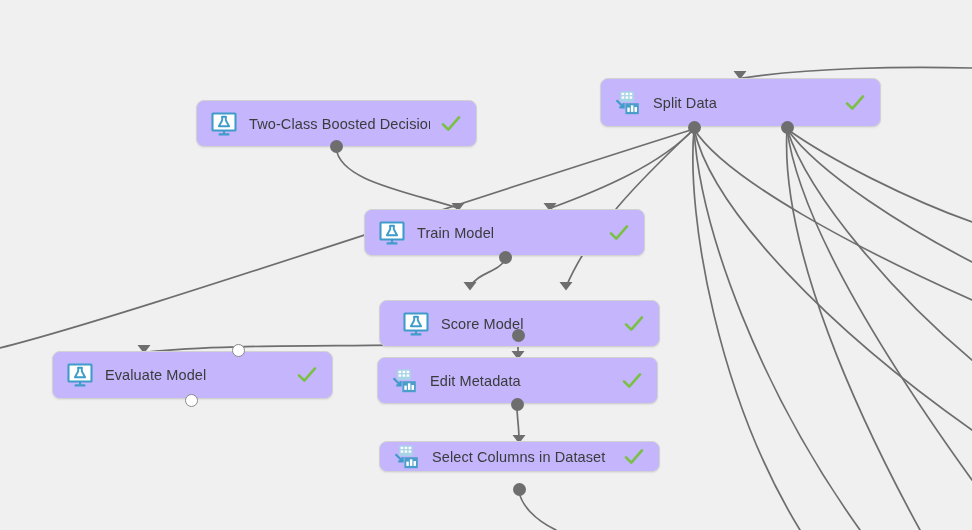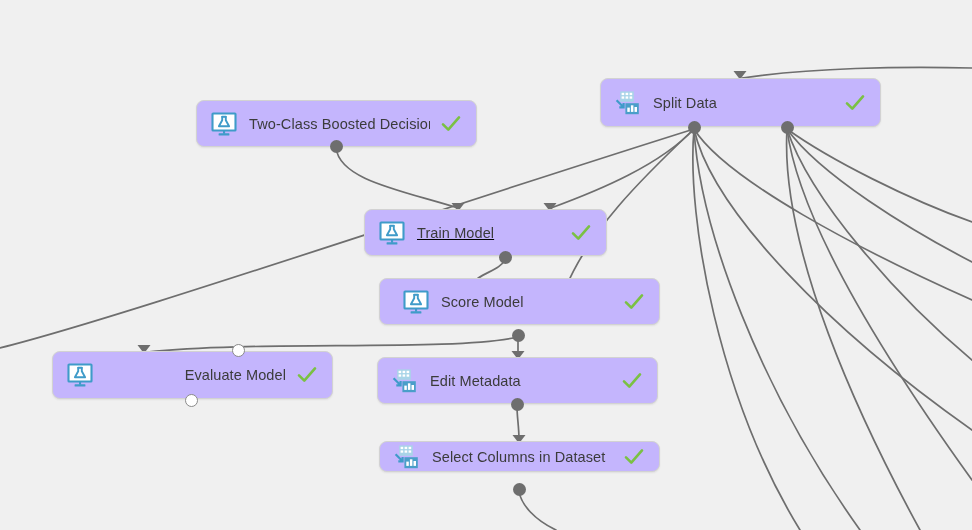--- a/index.html
+++ b/index.html
@@ -112,49 +112,49 @@
     <rect x="10.4" y="13.2" width="13.4" height="11.0" fill="#4a9ec9"></rect>
     <rect x="12.3" y="17.6" width="2.5" height="4.3" fill="#ffffff"></rect>
     <rect x="15.9" y="15.3" width="2.5" height="6.6" fill="#ffffff"></rect>
     <rect x="19.5" y="17.0" width="2.5" height="4.9" fill="#ffffff"></rect>
   </svg>
 <span class="label">Split Data</span>
   <svg class="check" viewBox="0 0 22 22" xmlns="http://www.w3.org/2000/svg">
     <path d="M3 11.4 L8.3 16.6 L19 4.4" fill="none" stroke="#7ac143" stroke-width="2.6" stroke-linecap="round" stroke-linejoin="round"></path>
   </svg>
 </div>
-      <div class="node" style="left: 364px; top: 209px; width: 243px; height: 47px; text-decoration: underline;">
+      <div class="node" style="left: 364px; top: 209px; width: 281px; height: 47px;">
   <svg class="ico" viewBox="0 0 26 26" xmlns="http://www.w3.org/2000/svg">
     <rect x="1.5" y="2.5" width="23" height="17" rx="0.6" fill="#ffffff" stroke="#3f9bc9" stroke-width="2.1"></rect>
     <rect x="3.6" y="4.6" width="18.8" height="12.8" fill="#ffffff"></rect>
     <path d="M11.2 5.6 h3.6 v3.6 l3.3 6.1 h-10.2 l3.3 -6.1 z" fill="none" stroke="#3f9bc9" stroke-width="1.9" stroke-linejoin="round"></path>
     <rect x="10.5" y="5.0" width="5" height="1.6" fill="#3f9bc9"></rect>
     <rect x="12" y="19.3" width="2.1" height="3.4" fill="#3f9bc9"></rect>
     <rect x="7.6" y="22.3" width="10.8" height="2.1" rx="0.5" fill="#3f9bc9"></rect>
   </svg>
 <span class="label">Train Model</span>
   <svg class="check" viewBox="0 0 22 22" xmlns="http://www.w3.org/2000/svg">
     <path d="M3 11.4 L8.3 16.6 L19 4.4" fill="none" stroke="#7ac143" stroke-width="2.6" stroke-linecap="round" stroke-linejoin="round"></path>
   </svg>
 </div>
-      <div class="node" style="left: 379px; top: 278px; width: 281px; height: 47px; padding-left: 23px;">
+      <div class="node" style="left: 379px; top: 300px; width: 281px; height: 47px; padding-left: 23px;">
   <svg class="ico" viewBox="0 0 26 26" xmlns="http://www.w3.org/2000/svg">
     <rect x="1.5" y="2.5" width="23" height="17" rx="0.6" fill="#ffffff" stroke="#3f9bc9" stroke-width="2.1"></rect>
     <rect x="3.6" y="4.6" width="18.8" height="12.8" fill="#ffffff"></rect>
     <path d="M11.2 5.6 h3.6 v3.6 l3.3 6.1 h-10.2 l3.3 -6.1 z" fill="none" stroke="#3f9bc9" stroke-width="1.9" stroke-linejoin="round"></path>
     <rect x="10.5" y="5.0" width="5" height="1.6" fill="#3f9bc9"></rect>
     <rect x="12" y="19.3" width="2.1" height="3.4" fill="#3f9bc9"></rect>
     <rect x="7.6" y="22.3" width="10.8" height="2.1" rx="0.5" fill="#3f9bc9"></rect>
   </svg>
 <span class="label">Score Model</span>
   <svg class="check" viewBox="0 0 22 22" xmlns="http://www.w3.org/2000/svg">
     <path d="M3 11.4 L8.3 16.6 L19 4.4" fill="none" stroke="#7ac143" stroke-width="2.6" stroke-linecap="round" stroke-linejoin="round"></path>
   </svg>
 </div>
-      <div class="node" style="left: 52px; top: 351px; width: 281px; height: 48px; text-align: right;">
+      <div class="node" style="left: 52px; top: 351px; width: 281px; height: 48px;">
   <svg class="ico" viewBox="0 0 26 26" xmlns="http://www.w3.org/2000/svg">
     <rect x="1.5" y="2.5" width="23" height="17" rx="0.6" fill="#ffffff" stroke="#3f9bc9" stroke-width="2.1"></rect>
     <rect x="3.6" y="4.6" width="18.8" height="12.8" fill="#ffffff"></rect>
     <path d="M11.2 5.6 h3.6 v3.6 l3.3 6.1 h-10.2 l3.3 -6.1 z" fill="none" stroke="#3f9bc9" stroke-width="1.9" stroke-linejoin="round"></path>
     <rect x="10.5" y="5.0" width="5" height="1.6" fill="#3f9bc9"></rect>
     <rect x="12" y="19.3" width="2.1" height="3.4" fill="#3f9bc9"></rect>
     <rect x="7.6" y="22.3" width="10.8" height="2.1" rx="0.5" fill="#3f9bc9"></rect>
   </svg>
 <span class="label">Evaluate Model</span>
   <svg class="check" viewBox="0 0 22 22" xmlns="http://www.w3.org/2000/svg">

